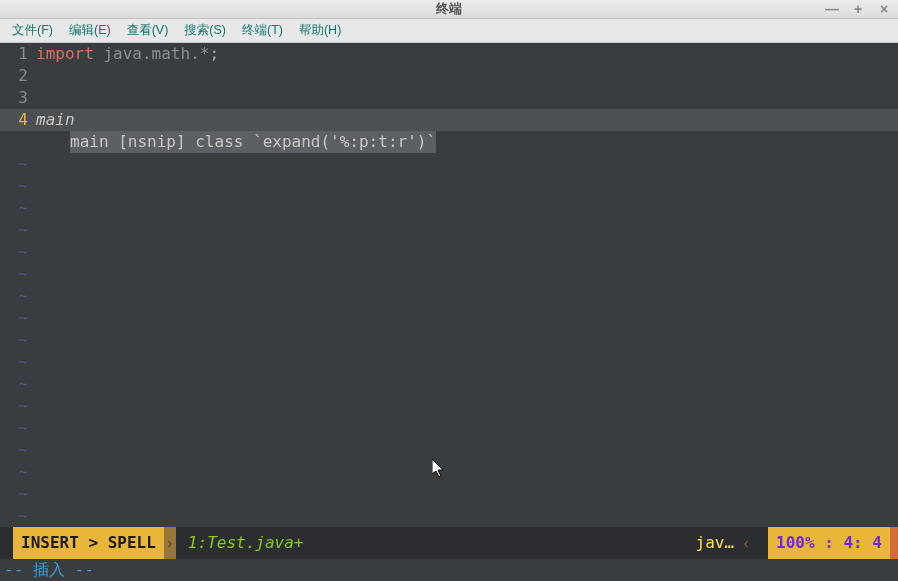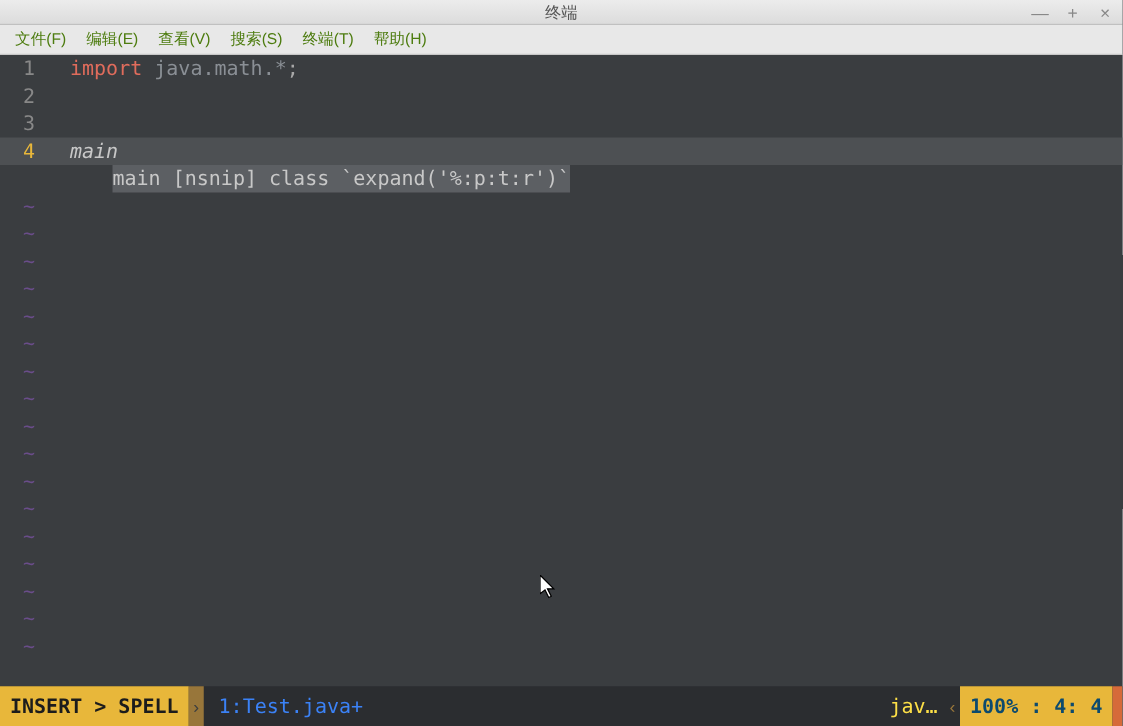--- a/index.html
+++ b/index.html
@@ -8,24 +8,25 @@
       background: #e8e8e8;
       width: 898px;
       height: 581px;
       overflow: hidden;
       display: flex;
       flex-direction: column;
     }
     .titlebar {
       background: linear-gradient(to bottom, #ececec, #dcdcdc);
       border-bottom: 1px solid #c0c0c0;
-      height: 20px;
+      height: 40px;
       display: flex;
       align-items: center;
       position: relative;
+      font-weight: bold;
     }
     .titlebar-title {
       position: absolute;
       left: 50%;
       transform: translateX(-50%);
       color: #555;
       font-size: 13px;
       font-family: sans-serif;
     }
     .window-controls {
@@ -44,21 +45,21 @@
     }
     .menubar {
       background: #e8e8e8;
       border-bottom: 1px solid #c8c8c8;
       height: 24px;
       display: flex;
       align-items: center;
       padding: 0 4px;
       font-family: sans-serif;
       font-size: 12.5px;
-      color: #4d7c0f;
+      color: #0f766e;
     }
     .menubar span { padding: 3px 8px; cursor: pointer; }
     .terminal {
       flex: 1;
       background: #3a3d40;
       display: flex;
       flex-direction: column;
       font-size: 16px;
       line-height: 22px;
       position: relative;
@@ -73,21 +74,21 @@
       height: 22px;
     }
     .gutter {
       width: 36px;
       text-align: right;
       padding-right: 8px;
       color: #888;
       user-select: none;
     }
     .gutter.current { color: #e8b73a; }
-    .code { flex: 1; white-space: pre; color: #b8b8b8; margin-left: 20px; }
+    .code { flex: 1; white-space: pre; color: #b8b8b8; }
     .kw-import { color: #e06c5c; }
     .pkg { color: #8a8f95; }
     .semi { color: #a8a8a8; }
     .line.current { background: #4d5053; }
     .line.current .code { color: #c8c8c8; font-style: italic; }
     .completion {
       display: flex;
       height: 22px;
       gap: 34px;
     }
@@ -101,68 +102,71 @@
       display: flex;
       height: 22px;
     }
     .tilde-line .gutter { color: #6a4d8a; }
     .statusbar {
       height: 32px;
       background: #2b2d30;
       display: flex;
       align-items: stretch;
       font-size: 16px;
+      padding-left: 13px;
     }
     .seg-mode {
       background: #e8b73a;
       color: #1c1c1c;
       font-weight: bold;
       padding: 0 8px;
       display: flex;
       align-items: center;
     }
     .seg-arrow1 {
       background: #98763a;
       width: 12px;
       display: flex;
       align-items: center;
       justify-content: center;
       color: #3a3d40;
       font-size: 14px;
       font-family: sans-serif;
     }
     .seg-file {
-      color: #3b82f6;
+      color: #84cc16;
       padding: 0 12px;
       display: flex;
       align-items: center;
+      font-style: italic;
     }
     .seg-spacer { flex: 1; }
     .seg-filetype {
       color: #fde047;
       padding: 0 6px;
       display: flex;
       align-items: center;
     }
     .seg-arrow2 {
       width: 12px;
       display: flex;
       align-items: center;
       justify-content: center;
       color: #98763a;
       font-size: 14px;
       font-family: sans-serif;
     }
     .seg-pos {
       background: #e8b73a;
-      color: #0c4a6e;
+      color: #6d28d9;
       padding: 0 8px;
       display: flex;
       align-items: center;
       font-weight: bold;
+      margin-left: 16px;
     }
     .seg-end {
       background: #d66a3a;
       width: 8px;
     }
     .cmdline {
       height: 22px;
       color: #3b9dd8;
       padding-left: 4px;
       display: flex;
@@ -279,19 +283,20 @@
     <span class="seg-mode"> INSERT &gt; SPELL </span>
     <span class="seg-arrow1">›</span>
     <span class="seg-file">1:Test.java+</span>
     <span class="seg-spacer"></span>
     <span class="seg-filetype">jav…</span>
     <span class="seg-arrow2">‹</span>
     <span class="seg-pos">100% :   4:  4</span>
     <span class="seg-end"></span>
   </div>
 
+  <div class="cmdline">-- 插入 --</div>
 
   <div class="cursor-pointer">
     <svg width="16" height="20" viewBox="0 0 16 20">
         <path d="M0 0 L0 15 L4 12 L7 18 L9 17 L6 11 L11 11 Z" fill="#fff" stroke="#000" stroke-width="1"></path>
       </svg>
   </div>
 </div>
 
 </body></html>

